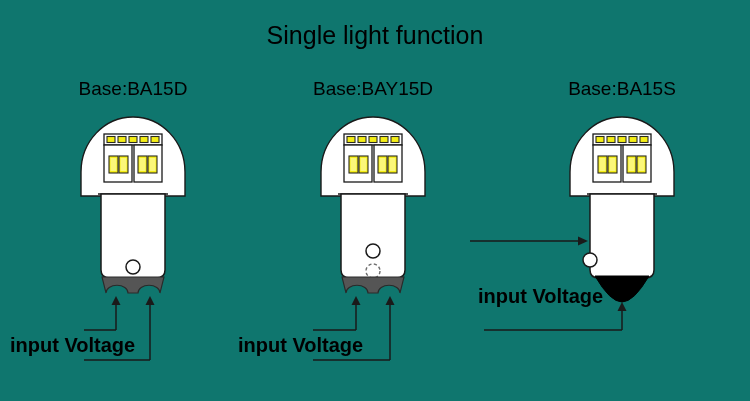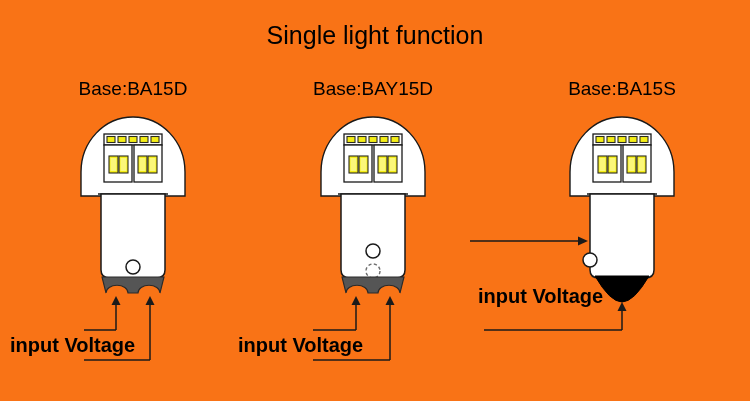--- a/index.html
+++ b/index.html
@@ -9,21 +9,21 @@
     background: #ffffff;
   }
   body {
     font-family: "Liberation Sans", sans-serif;
     color: #000000;
   }
   #page {
     position: relative;
     width: 750px;
     height: 401px;
-    background: #f97316;
+    background: #0f766e;
     overflow: hidden;
   }
   #diagram-svg {
     position: absolute;
     left: 0;
     top: 0;
     width: 750px;
     height: 401px;
     display: block;
   }

